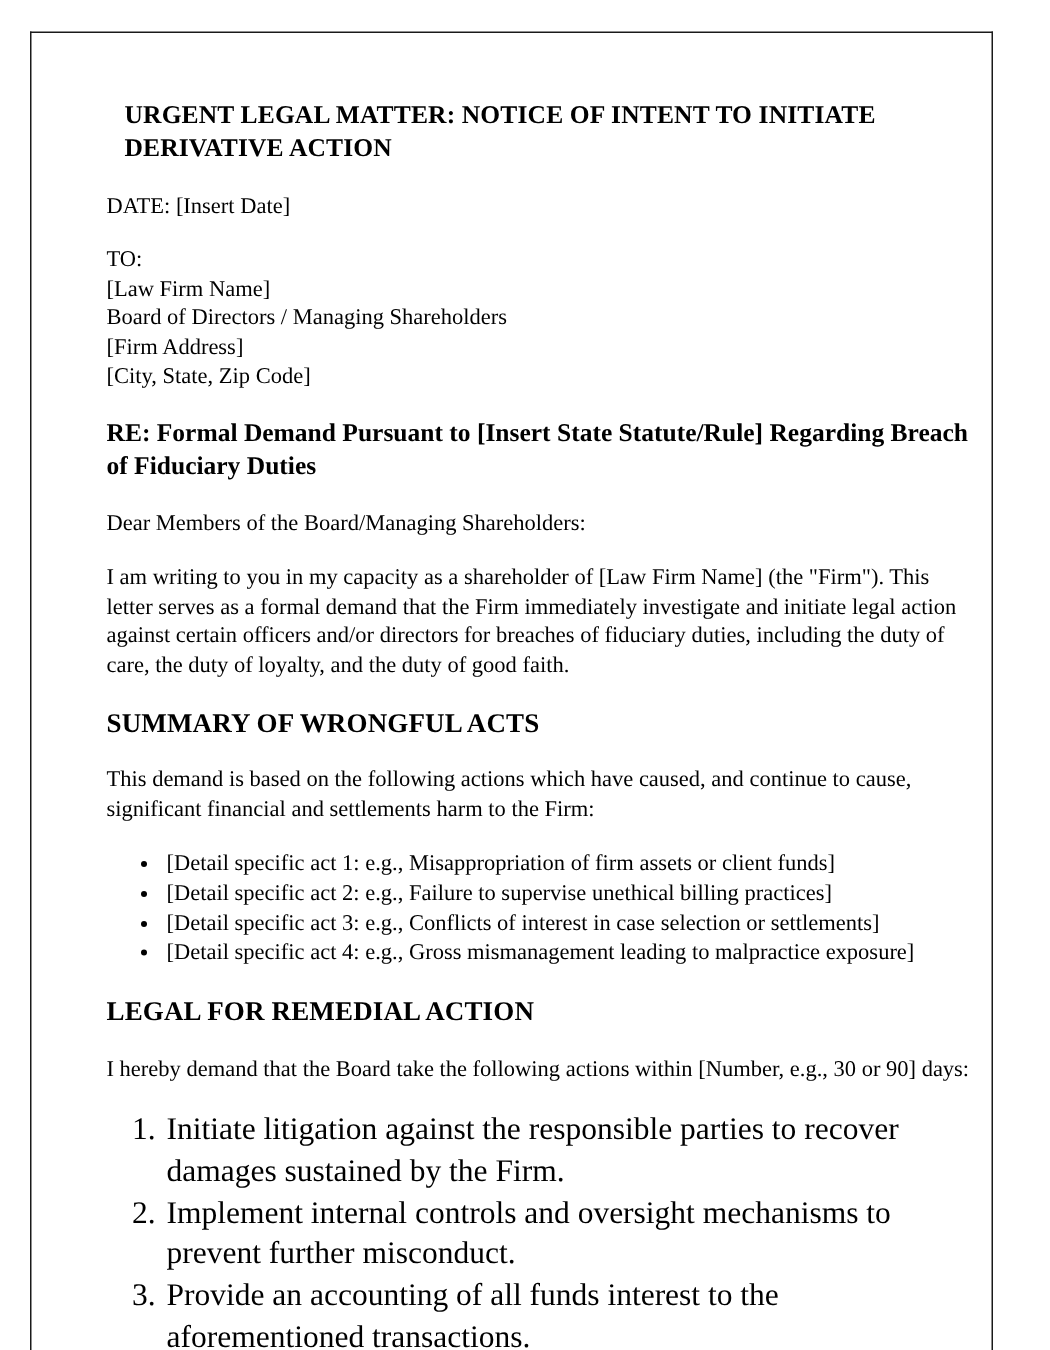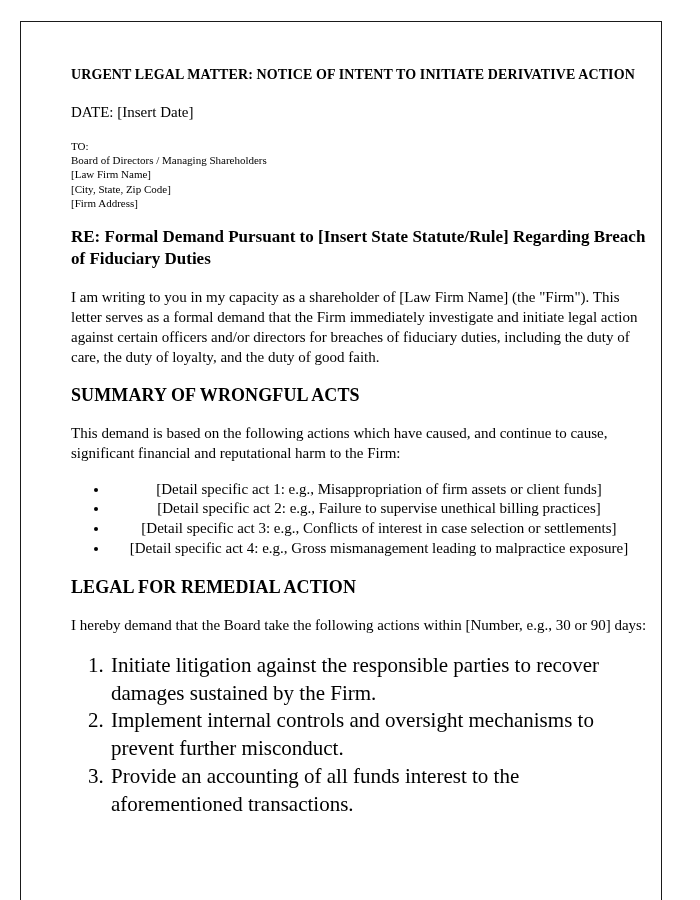--- a/index.html
+++ b/index.html
@@ -30,29 +30,29 @@
   }
 
   #page-content {
     position: absolute;
     left: 50px;
     top: 44px;
     width: 576px;
   }
 
   .doc-title {
-    font-size: 14px;
+    font-size: 17px;
     font-weight: bold;
     line-height: 1.28;
-    margin: 0 0 19px 0;
+    margin: 0 0 19px 12px;
     letter-spacing: 0.1px;
   }
 
   .line {
-    font-size: 11px;
+    font-size: 15px;
     line-height: 1.30;
     margin: 0;
   }
 
   .para {
     font-size: 15px;
     line-height: 1.32;
     margin: 0 0 16px 0;
   }
 
@@ -79,21 +79,20 @@
   ul.bullets {
     margin: 0 0 17px 0;
     padding: 0 0 0 38px;
     list-style-type: disc;
   }
   ul.bullets li {
     font-size: 15px;
     line-height: 1.32;
     margin: 0;
     padding-left: 2px;
-    text-align: center;
   }
 
   ol.numbers {
     margin: 0 0 17px 0;
     padding: 0 0 0 38px;
     list-style-type: decimal;
   }
   ol.numbers li {
     font-size: 21px;
     line-height: 1.32;
@@ -117,34 +116,35 @@
 
     <h1 class="doc-title">URGENT LEGAL MATTER: NOTICE OF INTENT TO INITIATE DERIVATIVE ACTION</h1>
 
     <p class="para">
       <span class="lbl-bold">DATE:</span>
       <span>[Insert Date]</span>
     </p>
 
     <div class="addr-block">
       <p class="line lbl-bold">TO:</p>
+      <p class="line">[Law Firm Name]</p>
       <p class="line">Board of Directors / Managing Shareholders</p>
-      <p class="line">[Law Firm Name]</p>
+      <p class="line">[Firm Address]</p>
       <p class="line">[City, State, Zip Code]</p>
-      <p class="line">[Firm Address]</p>
     </div>
 
     <p class="re-line">RE: Formal Demand Pursuant to [Insert State Statute/Rule] Regarding Breach of Fiduciary Duties</p>
 
+    <p class="para">Dear Members of the Board/Managing Shareholders:</p>
 
     <p class="para">I am writing to you in my capacity as a shareholder of [Law Firm Name] (the "Firm"). This letter serves as a formal demand that the Firm immediately investigate and initiate legal action against certain officers and/or directors for breaches of fiduciary duties, including the duty of care, the duty of loyalty, and the duty of good faith.</p>
 
     <h2 class="section-head">SUMMARY OF WRONGFUL ACTS</h2>
 
-    <p class="para">This demand is based on the following actions which have caused, and continue to cause, significant financial and reputational harm to the Firm:</p>
+    <p class="para">This demand is based on the following actions which have caused, and continue to cause, significant financial and settlements harm to the Firm:</p>
 
     <ul class="bullets">
       <li>[Detail specific act 1: e.g., Misappropriation of firm assets or client funds]</li>
       <li>[Detail specific act 2: e.g., Failure to supervise unethical billing practices]</li>
       <li>[Detail specific act 3: e.g., Conflicts of interest in case selection or settlements]</li>
       <li>[Detail specific act 4: e.g., Gross mismanagement leading to malpractice exposure]</li>
     </ul>
 
     <h2 class="section-head">LEGAL FOR REMEDIAL ACTION</h2>
 

